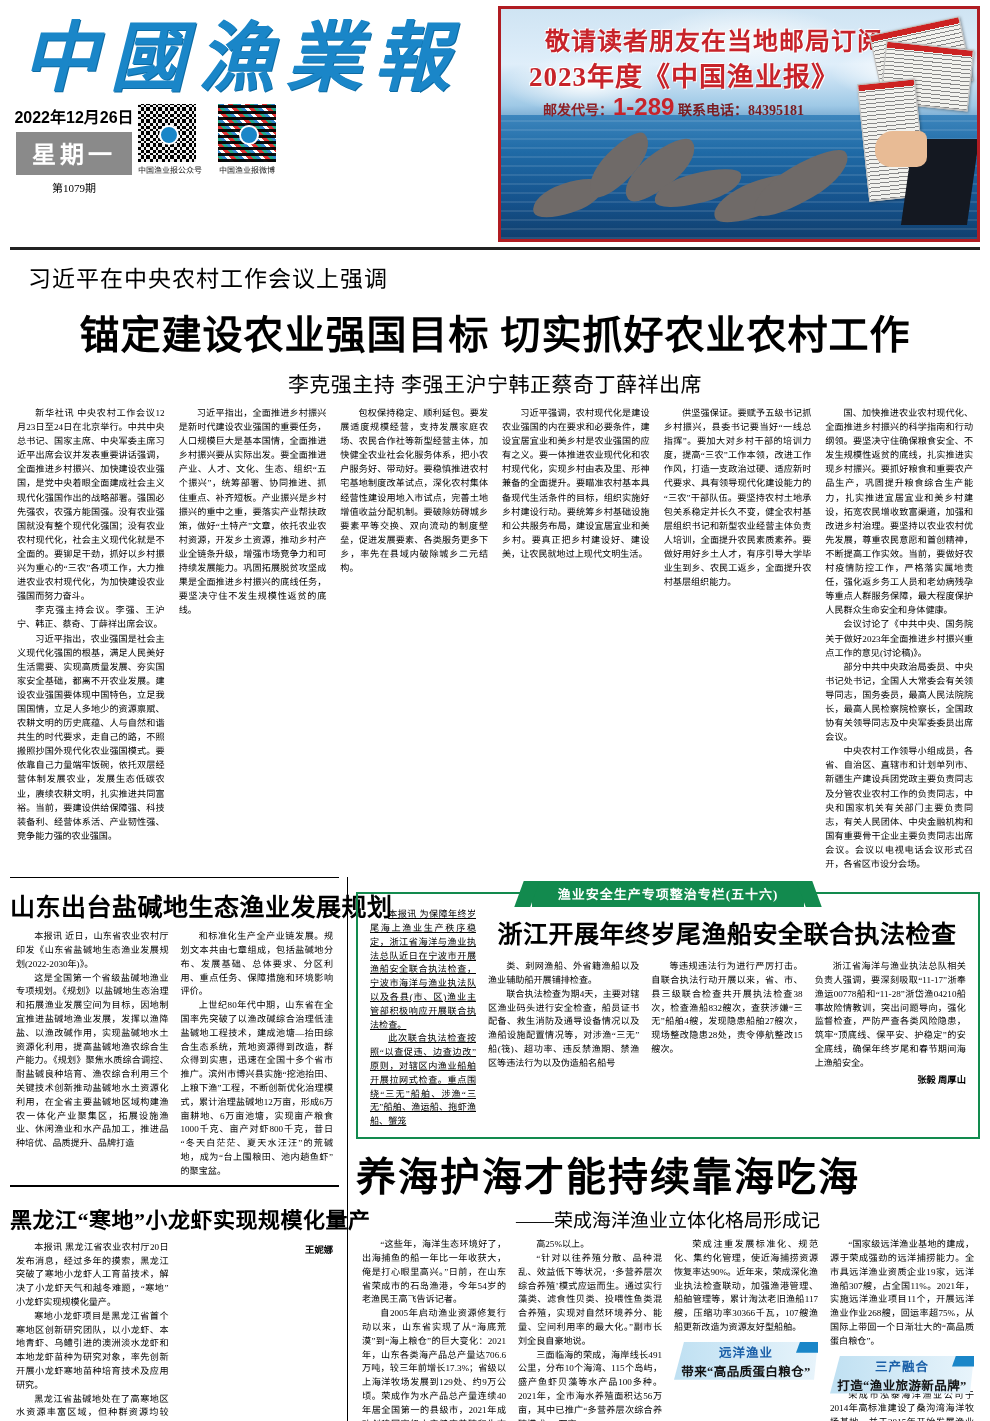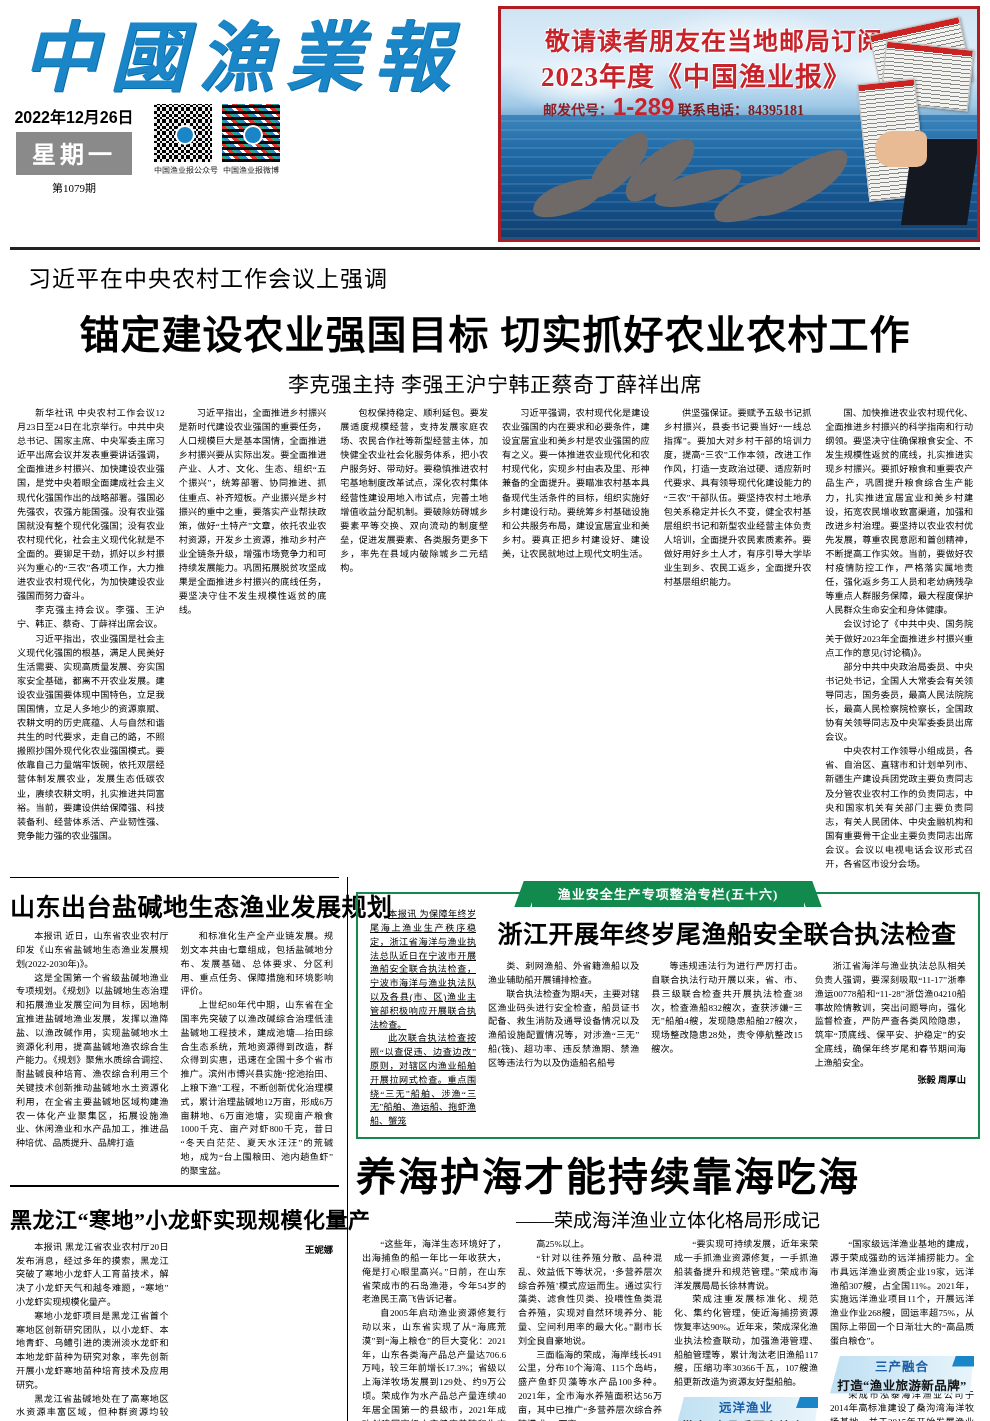--- a/index.html
+++ b/index.html
@@ -40,21 +40,21 @@
   .mi-date .d2 {
     background: #8a8a8a; color: #fff; font-weight: bold;
     font-size: 24px; letter-spacing: 4px;
     margin: 4px 6px 0 6px; padding: 3px 0 5px 0;
     font-family: "Liberation Sans", sans-serif;
   }
   .mi-date .d3 { font-size: 11px; margin-top: 4px; }
   .mi-codes { flex: 1; padding-left: 6px; }
   .mi-codes div { font-size: 14px; text-align: center; line-height: 1.75; white-space: nowrap; font-family: "Liberation Sans", sans-serif; }
   .mi-codes .email { font-weight: bold; font-size: 15px; letter-spacing: -0.3px; }
-  .mi-qr { display: flex; gap: 4px; padding-right: 4px; margin-left: 16px; }
+  .mi-qr { display: flex; gap: 16px; padding-right: 4px; }
   .qr-box { text-align: center; }
   .qr-img { width: 58px; height: 58px; position: relative; }
   .qr-cap { font-size: 8px; margin-top: 2px; color: #222; white-space: nowrap; }
 
   
   .qr-a {
     background:
       repeating-linear-gradient(90deg, #111 0 3px, #fff 3px 6px, #111 6px 8px, #fff 8px 12px),
       repeating-linear-gradient(0deg, #111 0 3px, #fff 3px 7px, #111 7px 9px, #fff 9px 12px);
     background-blend-mode: difference;
@@ -81,21 +81,21 @@
       radial-gradient(ellipse 120px 42px at 18% 72%, rgba(255,255,255,.95), transparent 70%),
       radial-gradient(ellipse 150px 48px at 52% 30%, rgba(255,255,255,.8), transparent 70%),
       radial-gradient(ellipse 100px 36px at 84% 62%, rgba(255,255,255,.9), transparent 70%);
   }
   .ad-sea { position:absolute; left:0; right:0; top:46%; bottom:0;
     background: linear-gradient(to bottom,#3d86bd 0%, #1f6aa6 30%, #15528c 70%, #103f6e 100%); }
   .ad-sea::before{content:"";position:absolute;inset:0;
     background: repeating-linear-gradient(0deg, rgba(255,255,255,.10) 0 2px, transparent 2px 9px);}
   .ad-t1 { position:absolute; top:12px; left:44px; font-size:25px; font-weight:bold; color:#c7232a;
            letter-spacing:1px; text-shadow:1px 1px 0 #fff, -1px -1px 0 #fff; white-space:nowrap;}
-  .ad-t2 { position:absolute; top:46px; left:40px; font-size:27px; font-weight:bold; color:#c7232a;
+  .ad-t2 { position:absolute; top:46px; left:28px; font-size:27px; font-weight:bold; color:#c7232a;
            letter-spacing:1px; text-shadow:1px 1px 0 #fff, -1px -1px 0 #fff; white-space:nowrap;}
   .ad-t3 { position:absolute; top:84px; left:42px; font-size:14px; color:#8d1f24; font-weight:bold; white-space:nowrap;}
   .ad-t3 .big { font-size:24px; color:#c7232a; font-family:"Liberation Sans",sans-serif; }
   .ad-t3 .tel { font-weight:bold; color:#7a1b20; font-size:14px; }
   .dolphin { position:absolute; background:#6f6a68; border-radius:50% 52% 48% 50%/60% 40% 60% 40%; }
   .dolphin::after{content:"";position:absolute;background:#6f6a68;}
   .news-hand { position:absolute; right:4px; top:6px; width:160px; height:210px; }
   .paper { position:absolute; background:#f2f2ee; border:1px solid #bbb;
     box-shadow:1px 1px 3px rgba(0,0,0,.35);
     background-image:
@@ -328,21 +328,20 @@
         </div>
 
         <div class="col" style="width:25%;">
           <p>高25%以上。</p>
           <p>“针对以往养殖分散、品种混乱、效益低下等状况，‘多营养层次综合养殖’模式应运而生。通过实行藻类、滤食性贝类、投喂性鱼类混合养殖，实现对自然环境养分、能量、空间利用率的最大化。”副市长刘全良自豪地说。</p>
           <p>三面临海的荣成，海岸线长491公里，分布10个海湾、115个岛屿，盛产鱼虾贝藻等水产品100多种。2021年，全市海水养殖面积达56万亩，其中已推广“多营养层次综合养殖模式”10万亩。</p>
 
         </div>
 
         <div class="col" style="width:25%;">
-          <p>“要实现可持续发展，近年来荣成一手抓渔业资源修复，一手抓渔船装备提升和规范管理。”荣成市海洋发展局局长徐林青说。</p>
           <p>荣成注重发展标准化、规范化、集约化管理，使近海捕捞资源恢复率达90%。近年来，荣成深化渔业执法检查联动，加强渔港管理、船舶管理等，累计淘汰老旧渔船117艘，压缩功率30366千瓦，107艘渔船更新改造为资源友好型船舶。</p>
           <div class="bluehead">
             <div class="bh-bg"></div>
             <div class="bh-tab"></div>
             <div class="bh-t1">远洋渔业</div>
             <div class="bh-t2">带来“高品质蛋白粮仓”</div>
           </div>
 
         </div>
 

